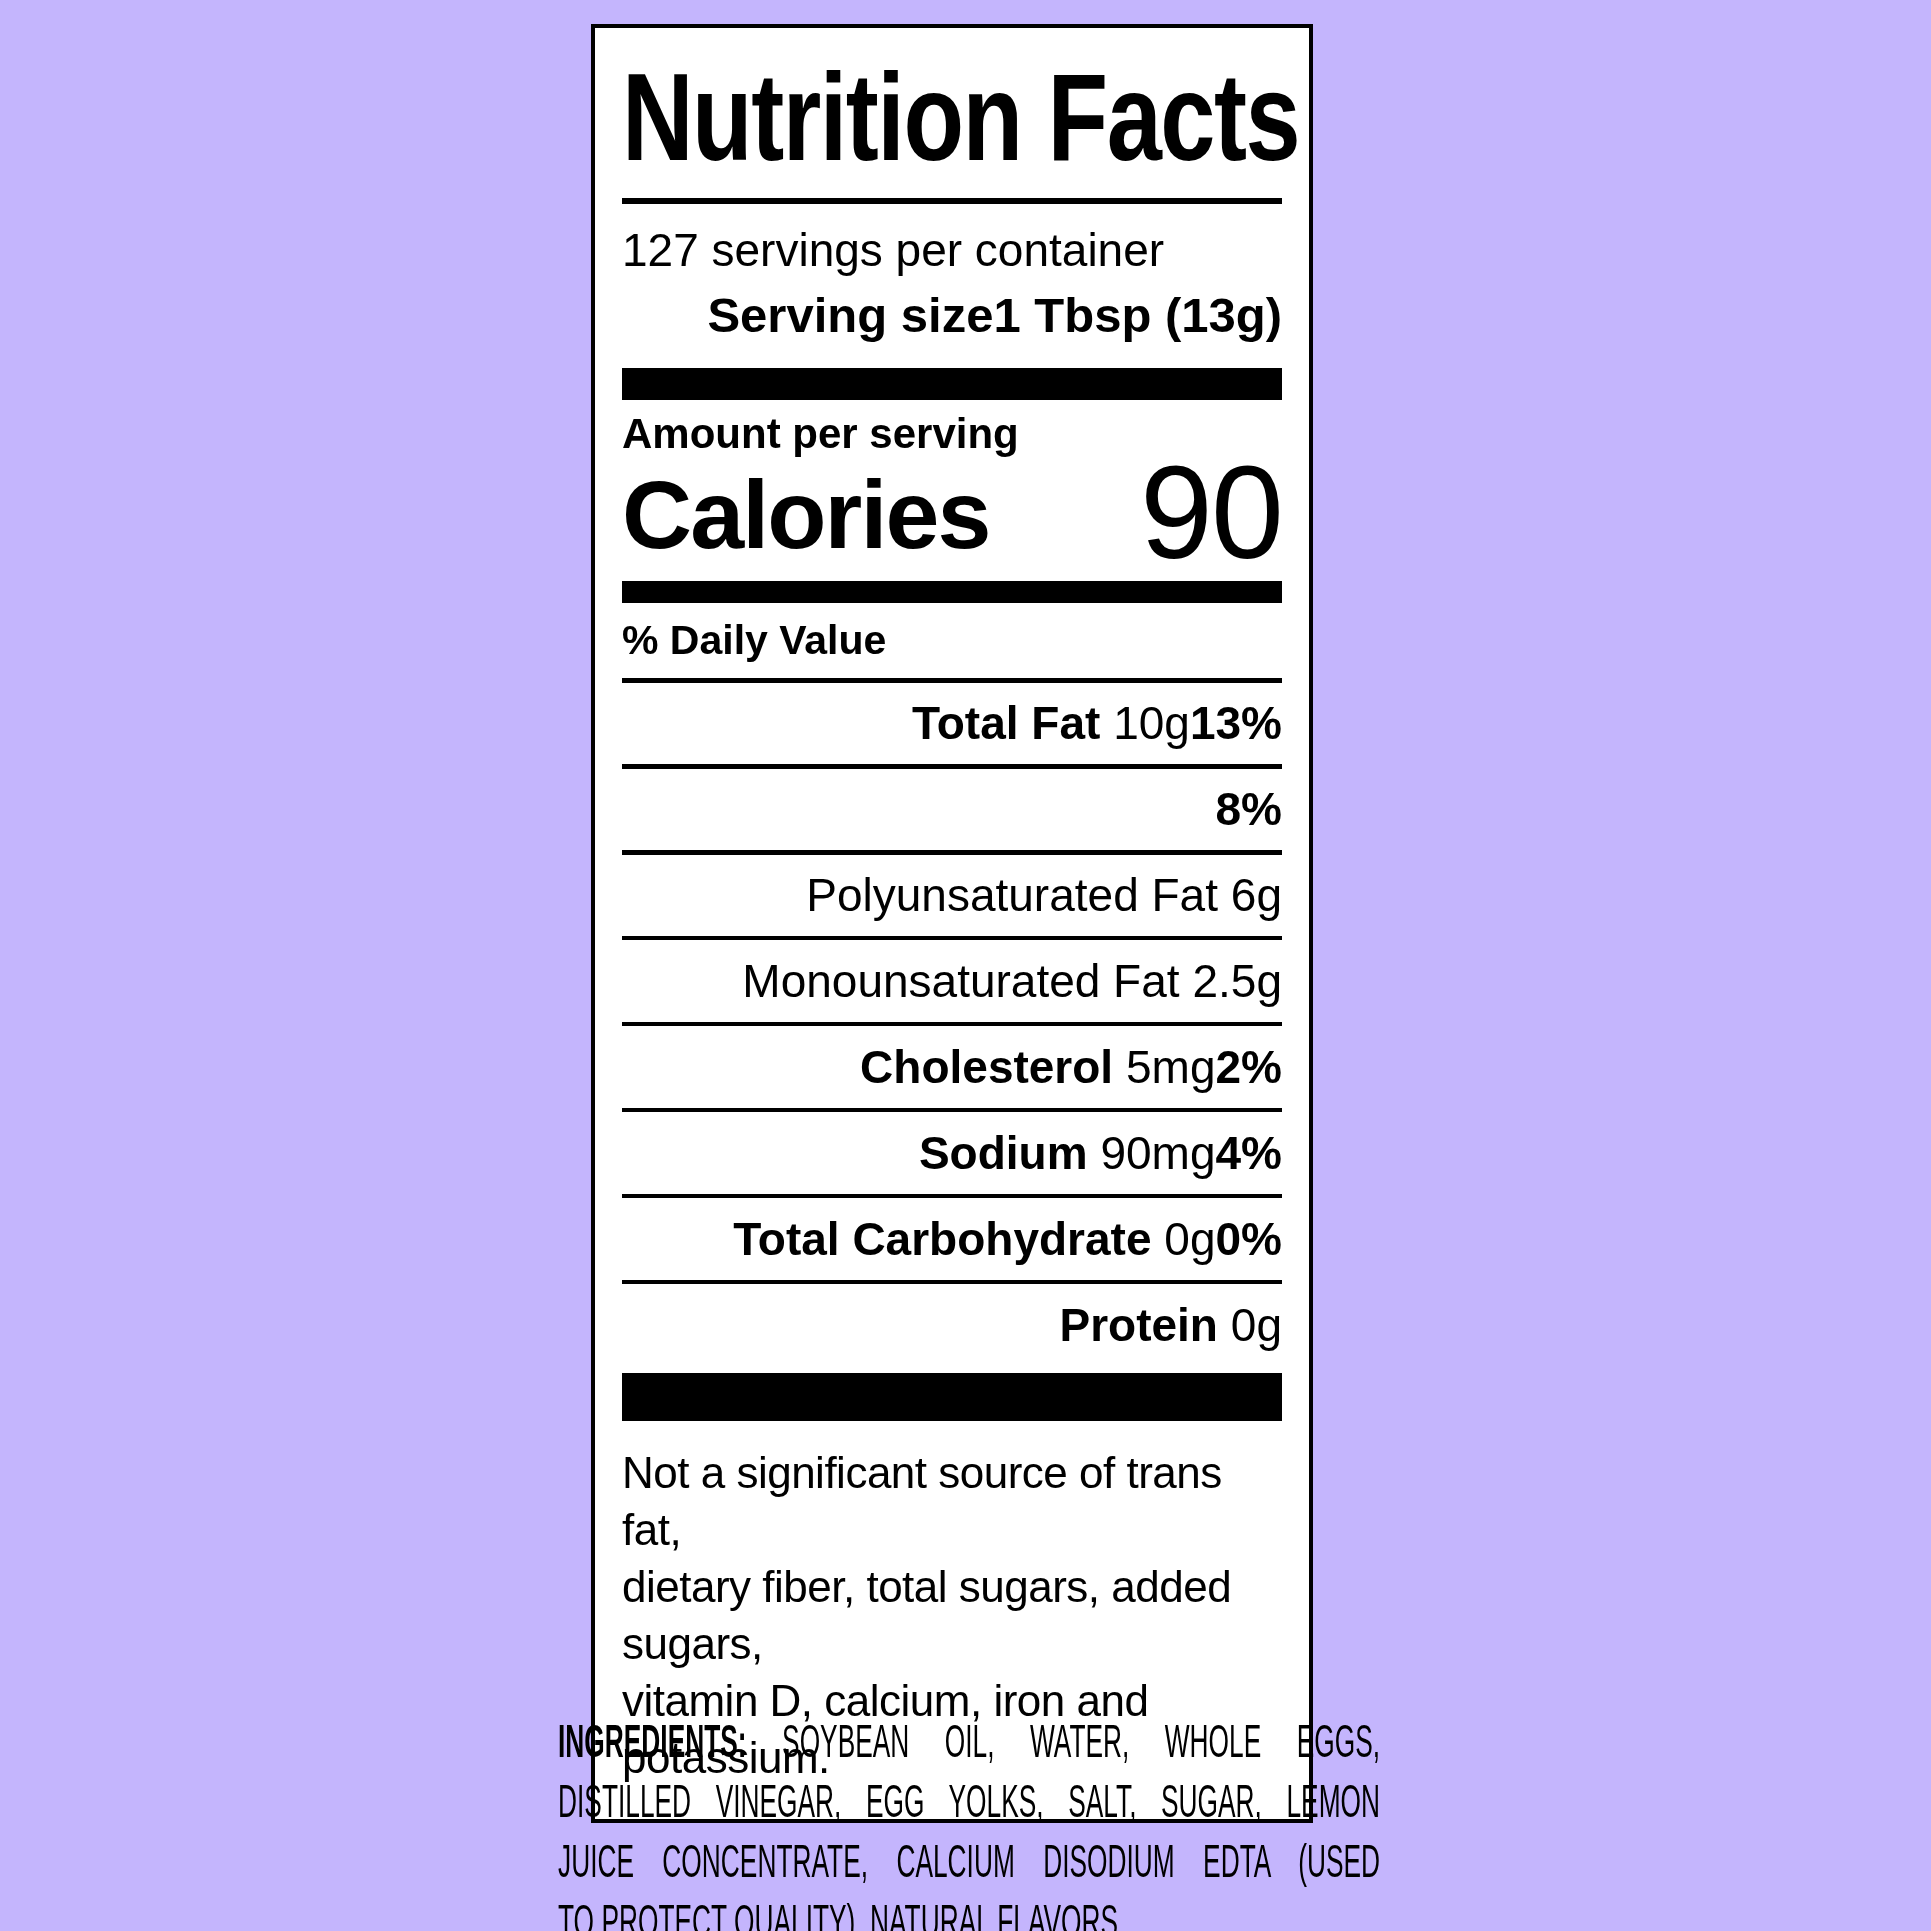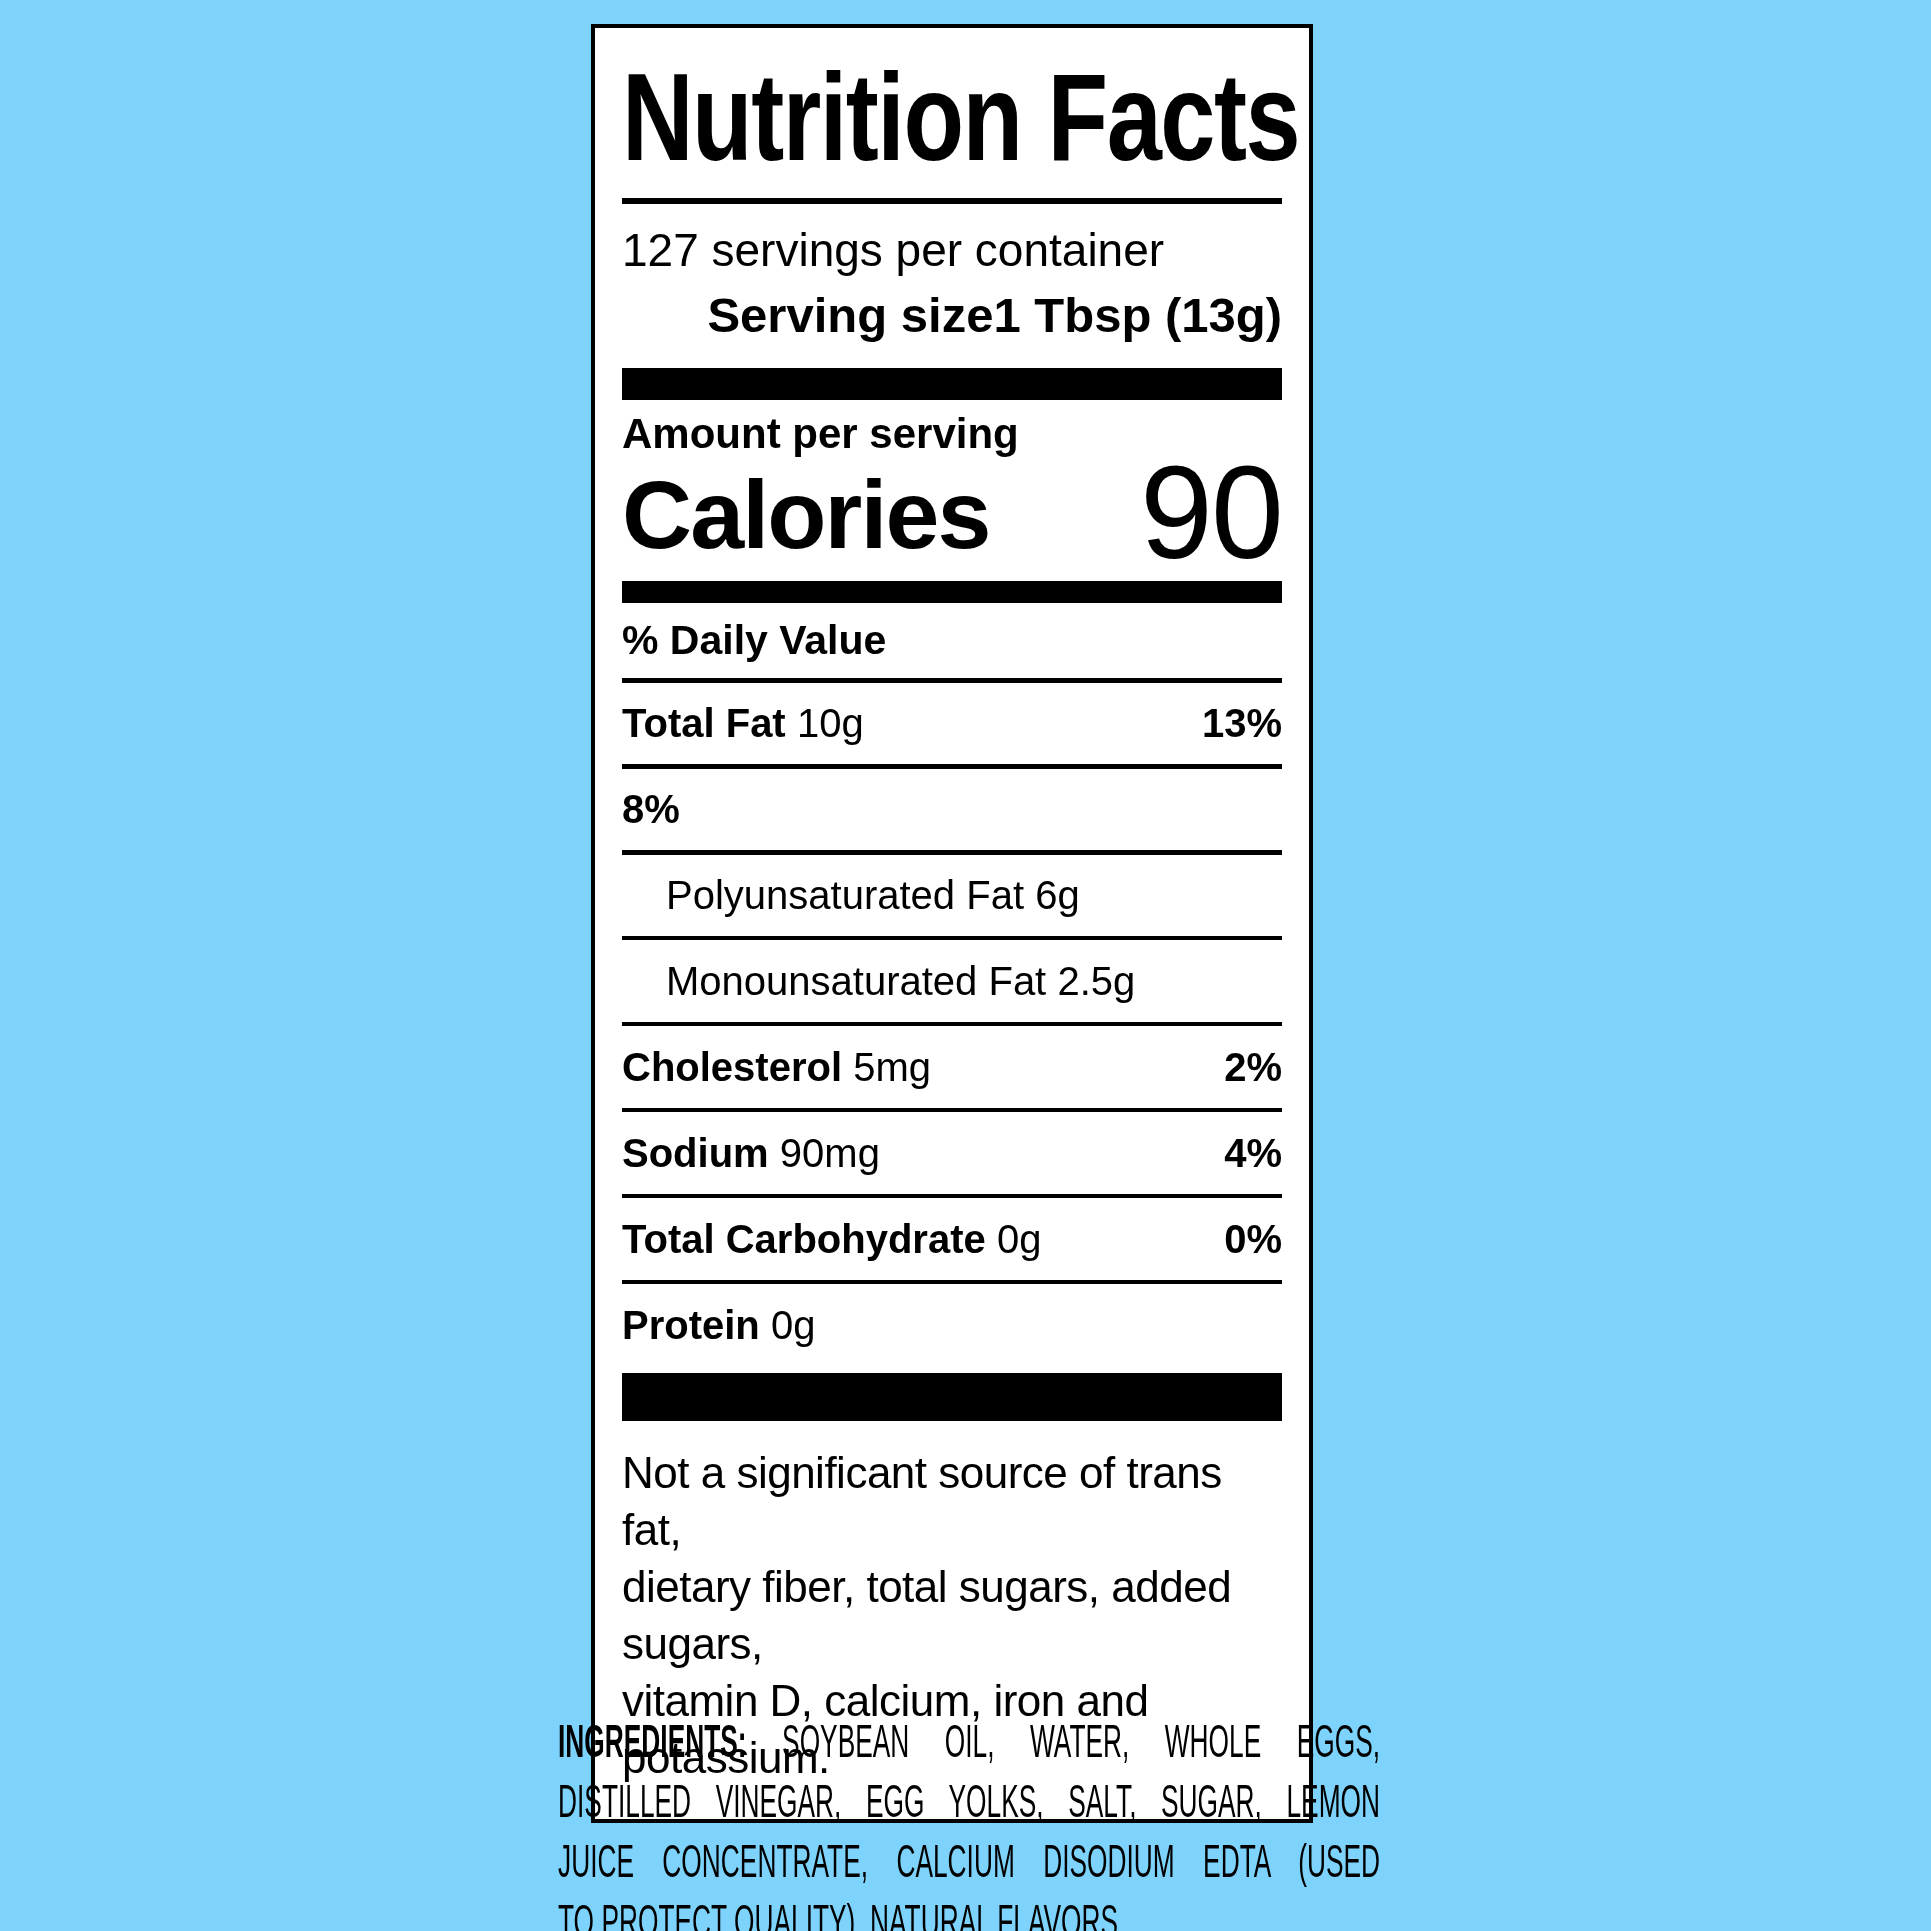--- a/index.html
+++ b/index.html
@@ -6,21 +6,21 @@
     margin: 0;
     padding: 0;
     background: #ffffff;
     font-family: "Liberation Sans", sans-serif;
     color: #000;
   }
   .canvas {
     position: relative;
     width: 1931px;
     height: 1931px;
-    background: #7dd3fc;
+    background: #c4b5fd;
     overflow: hidden;
   }
 
   
   .nf-box {
     position: absolute;
     left: 591px;
     top: 24px;
     width: 722px;
     box-sizing: border-box;
@@ -89,23 +89,23 @@
     font-size: 41px;
     line-height: 48px;
     margin-top: 13.5px;
     padding-bottom: 13.5px;
   }
 
   .rule { height: 4.8px; background: #000; }
 
   .row {
     display: flex;
-    justify-content: space-between;
+    justify-content: flex-end;
     align-items: baseline;
-    font-size: 40px;
+    font-size: 46px;
     line-height: 56px;
     padding: 12.6px 0;
   }
   .row .left { display: flex; align-items: baseline; }
   .row .name { font-weight: bold; }
   .row.sub .name { font-weight: normal; padding-left: 44px; }
   .row .amt { font-weight: normal; margin-left: 0.28em; }
   .row .dv { font-weight: bold; }
 
   .bar-bottom { height: 48px; background: #000; margin-top: 7.7px; }

